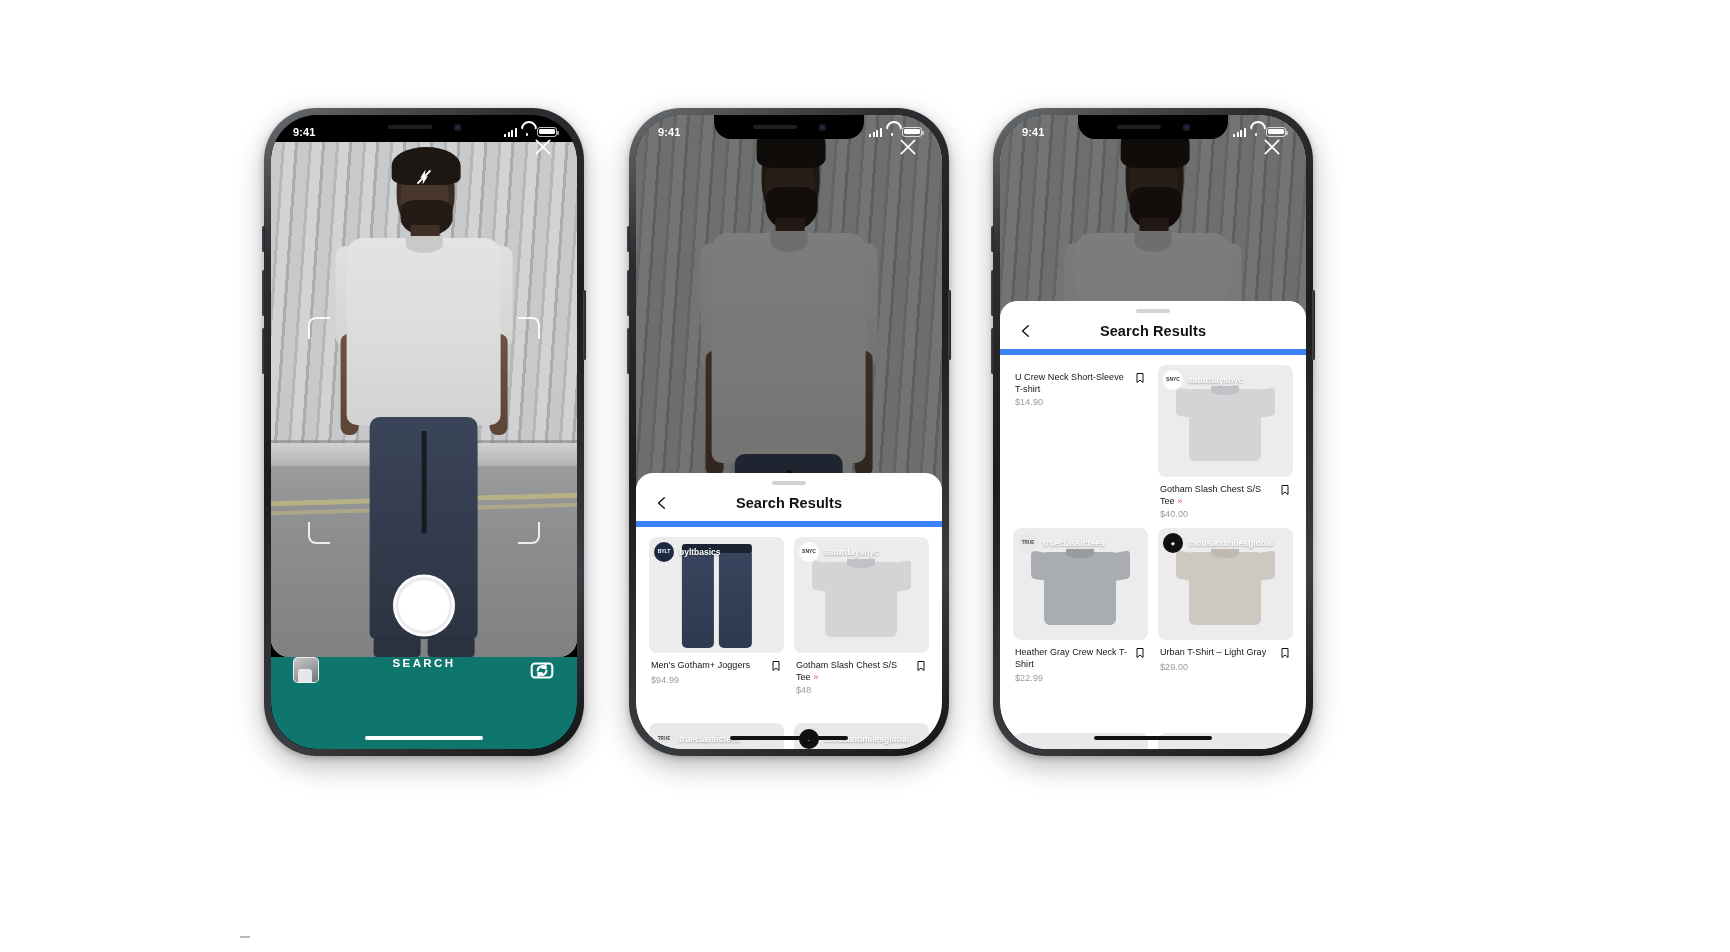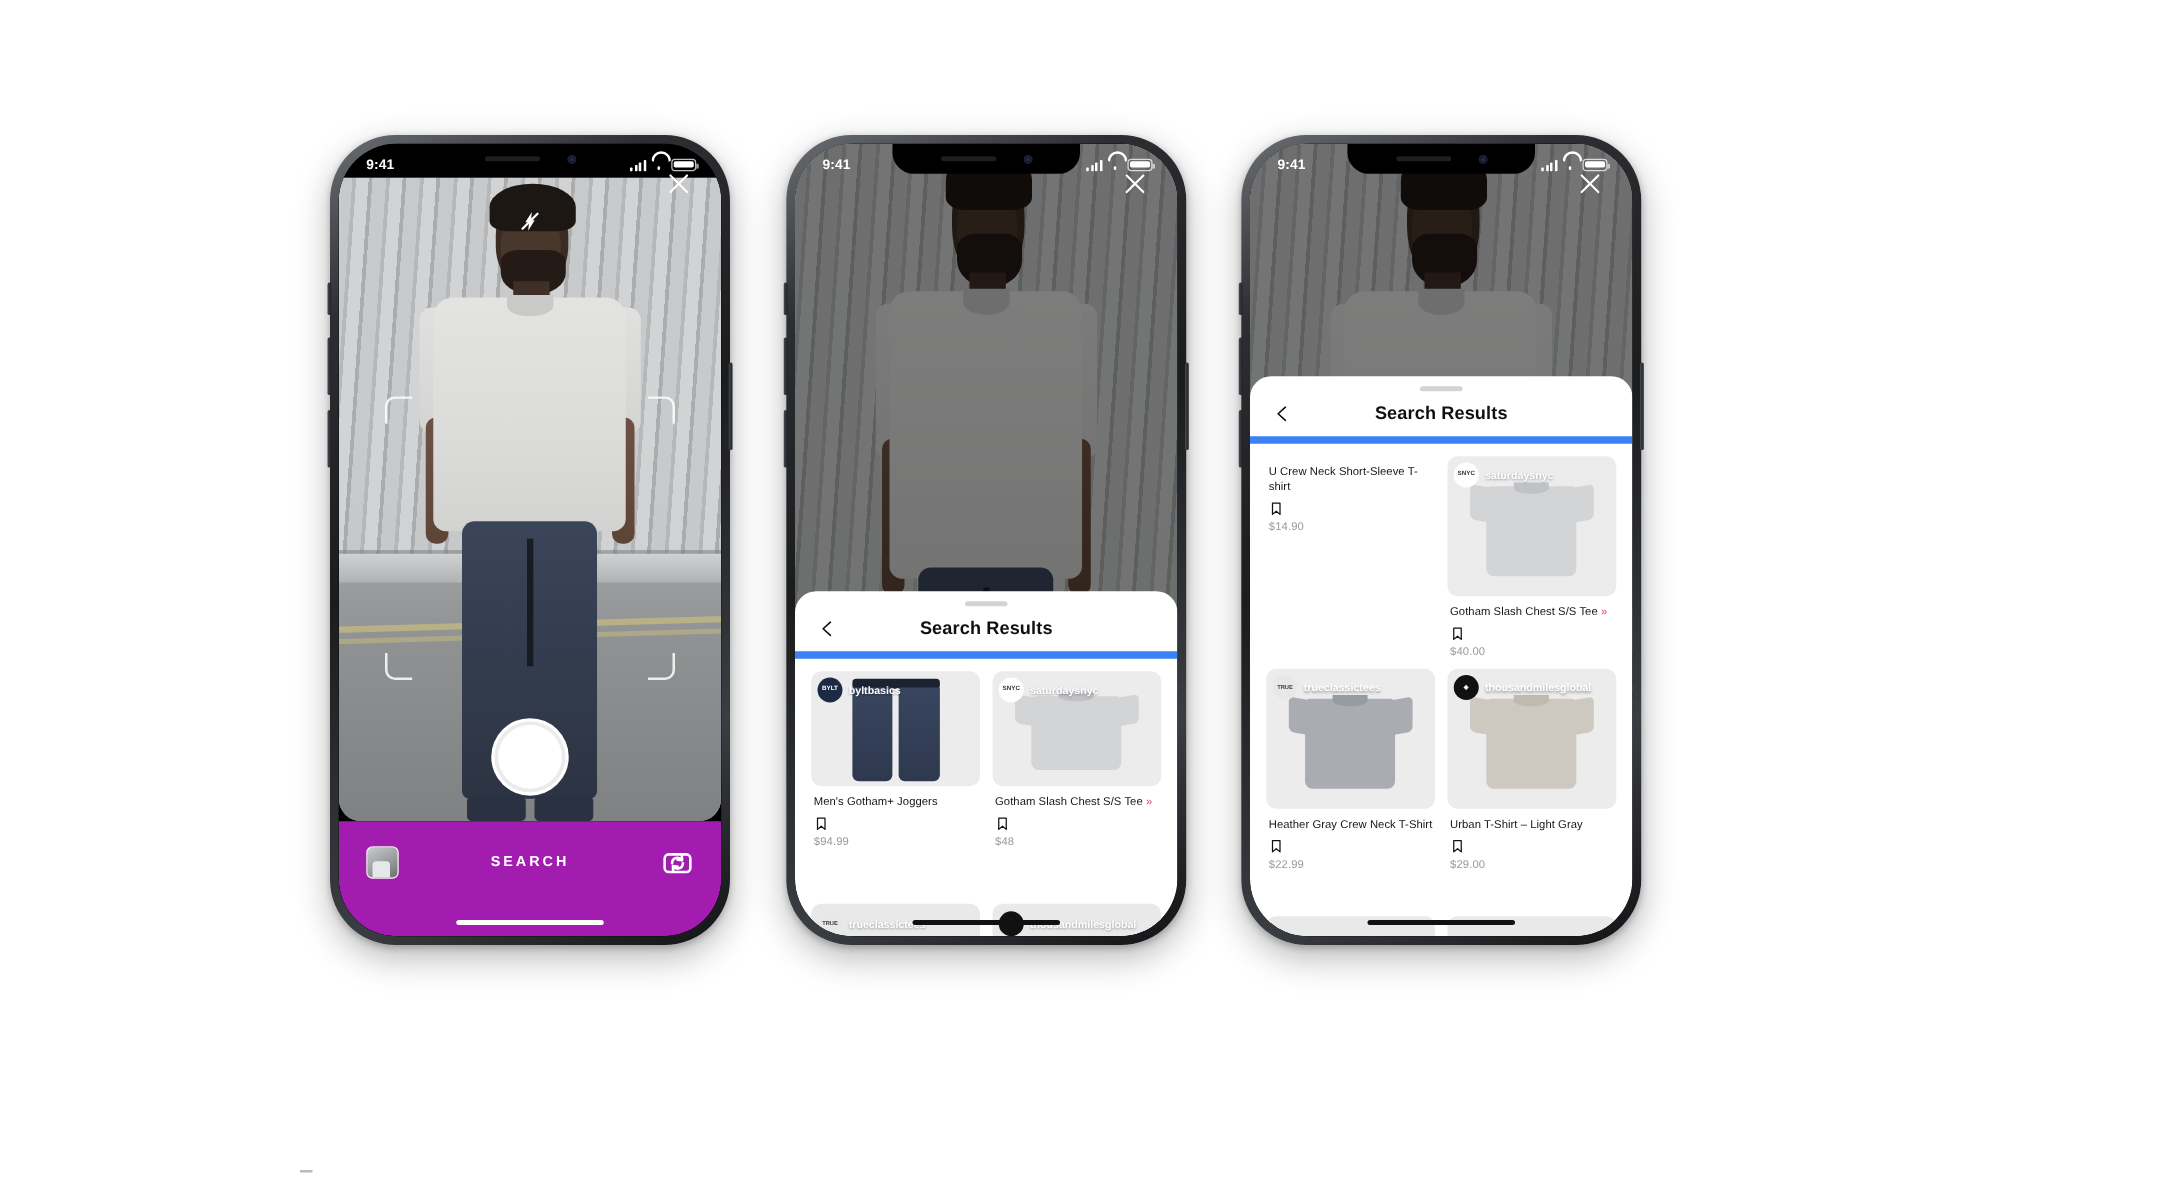--- a/index.html
+++ b/index.html
@@ -253,22 +253,22 @@
     text-shadow: 0 1px 3px rgba(0,0,0,.35);
   }
   .shutter {
     position:absolute; left: 50%; transform: translateX(-50%); bottom: 26px;
     width: 51px; height: 51px; border-radius: 50%;
     background: #fff; z-index: 20;
     box-shadow: 0 0 0 3px rgba(0,0,0,.08), 0 0 0 5.5px #fff;
   }
   .cam-bottombar {
     position:absolute; left:0; right:0; bottom: 0; height: 92px;
-    background: #a21caf; z-index: 25;
-    display:flex; align-items: center; justify-content: space-between;
+    background: #0f766e; z-index: 25;
+    display:flex; align-items: flex-start; justify-content: space-between;
     padding: 0 22px 26px 22px;
   }
   .gallery-thumb {
     width: 26px; height: 26px; border-radius: 5px;
     background: linear-gradient(150deg,#c7c9ca 0%, #9ea0a1 50%, #6d6f72 100%);
     border: 1.4px solid rgba(255,255,255,.85);
     position: relative; overflow:hidden; flex: 0 0 auto;
   }
   .gallery-thumb::after{
     content:''; position:absolute; left: 18%; bottom: 0; width: 55%; height: 55%;
@@ -321,21 +321,21 @@
     overflow: hidden;
     align-content: start;
   }
   .card { display: flex; flex-direction: column; }
   .card-img {
     position: relative;
     border-radius: 8px;
     background: #ececec;
     overflow: hidden;
   }
-  .card-img.tall { height: 92px; text-decoration: underline; }
+  .card-img.tall { height: 116px; text-decoration: underline; }
   .card-img.short { height: 112px; }
 
   .brand {
     position: absolute; left: 5px; top: 5px; z-index: 5;
     display:flex; align-items:center; gap: 5px;
   }
   .brand-logo {
     width: 20px; height: 20px; border-radius: 50%;
     display:flex;align-items:center;justify-content:center;
     font-size: 5px; font-weight: bold; line-height: 1.02;
@@ -389,21 +389,21 @@
   .joggers .legL,.joggers .legR{
     position:absolute; top: 9%; bottom: 0; width: 47%;
     background: linear-gradient(180deg,#39455e,#2e3950);
     border-radius: 0 0 5px 5px;
   }
   .joggers .legL{ left: 0; }
   .joggers .legR{ right: 0; }
 
   .card-meta {
     display:flex; align-items: flex-start; justify-content: space-between;
-    padding: 6px 2px 0 2px; gap: 5px; flex-direction: column;
+    padding: 6px 2px 0 2px; gap: 5px;
   }
   .card-title {
     font-size: 9px; line-height: 1.35; color: #141414; font-weight: 500;
     letter-spacing: .05px;
   }
   .chev { color: #e8455b; font-size: 9px; letter-spacing: -1px; }
   .bookmark { width: 12px; height: 14px; flex: 0 0 auto; color: #111; }
   .bookmark svg{ width:100%; height:100%; }
   .card-price { font-size: 9px; color: #9a9a9a; padding: 2px 2px 0 2px; letter-spacing:.1px; }
 

